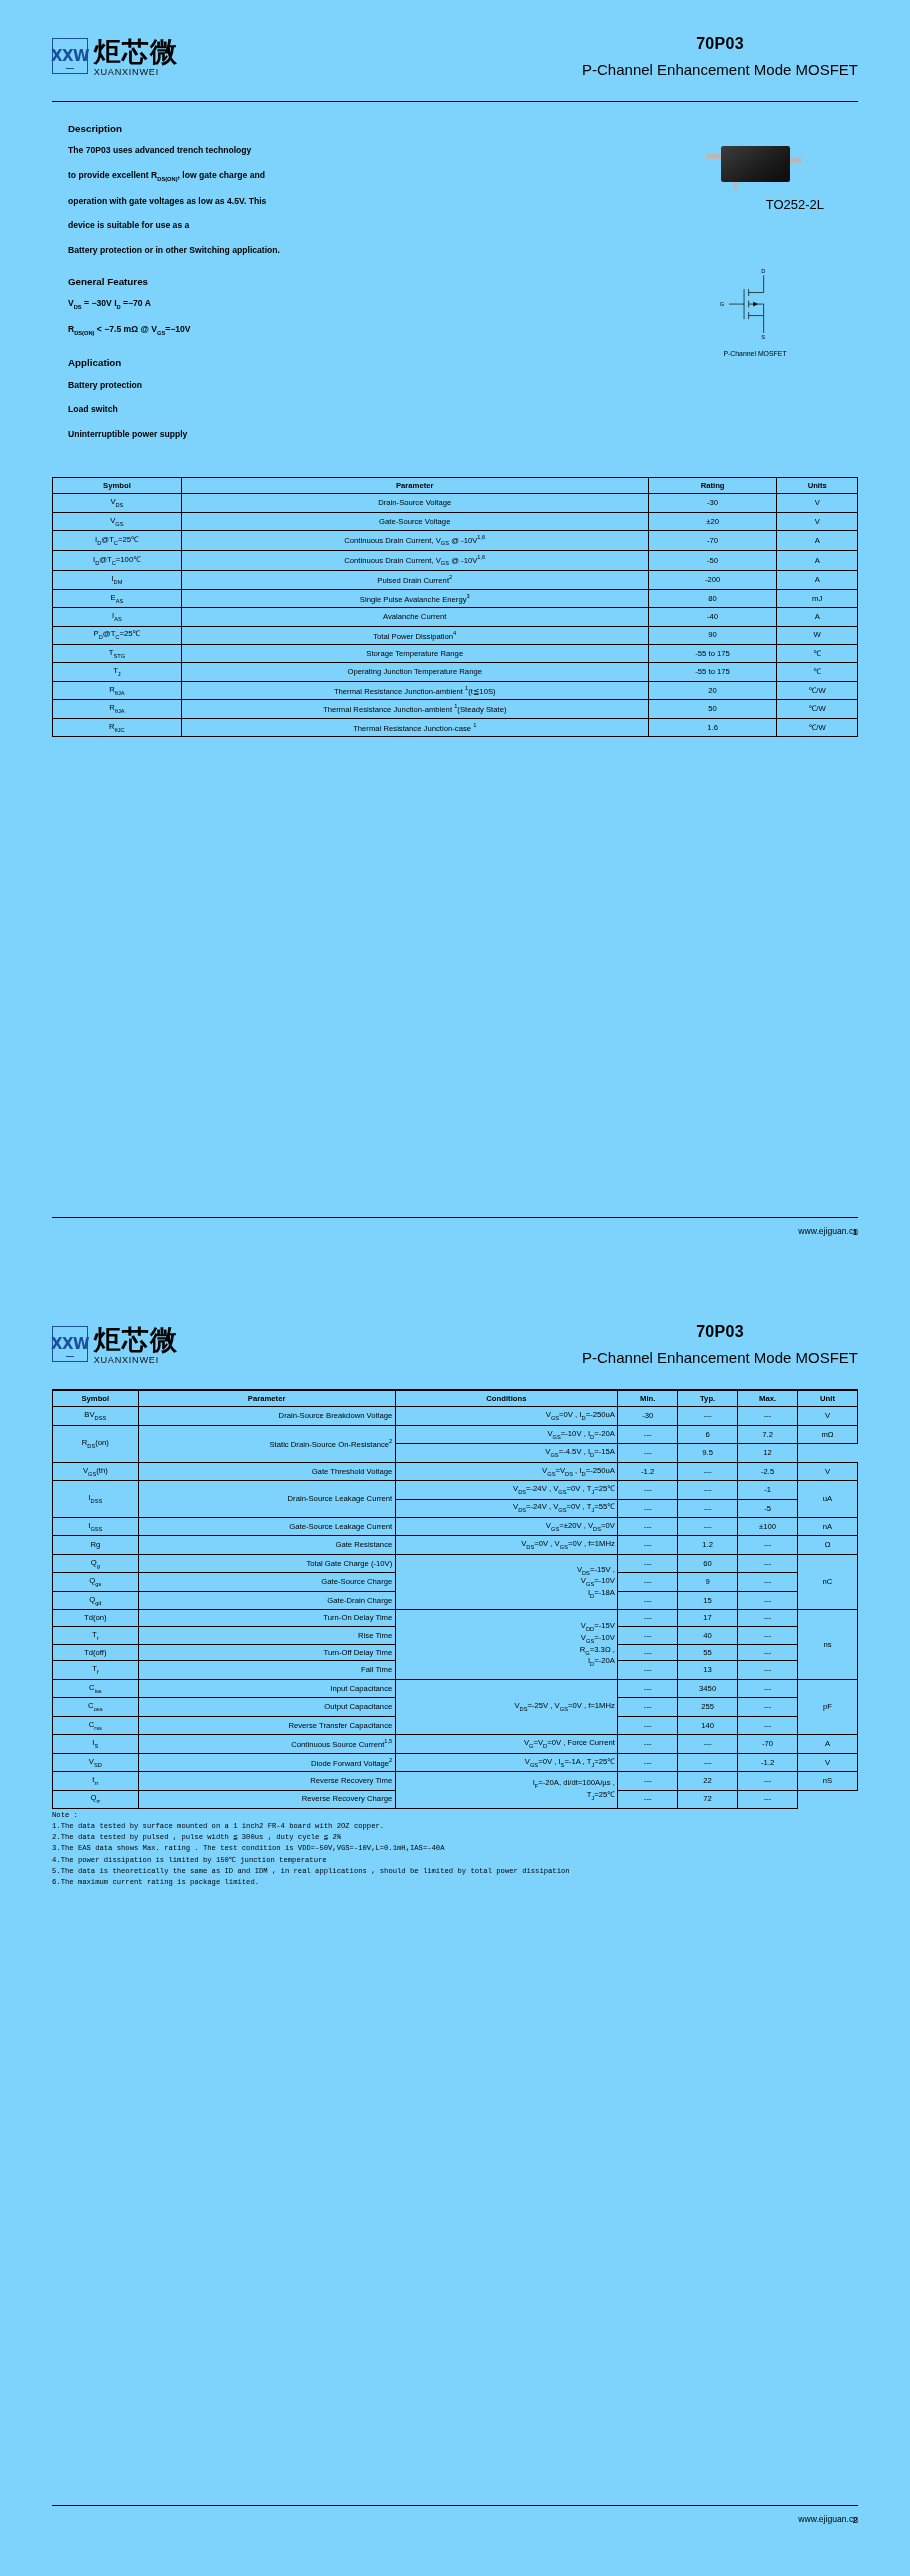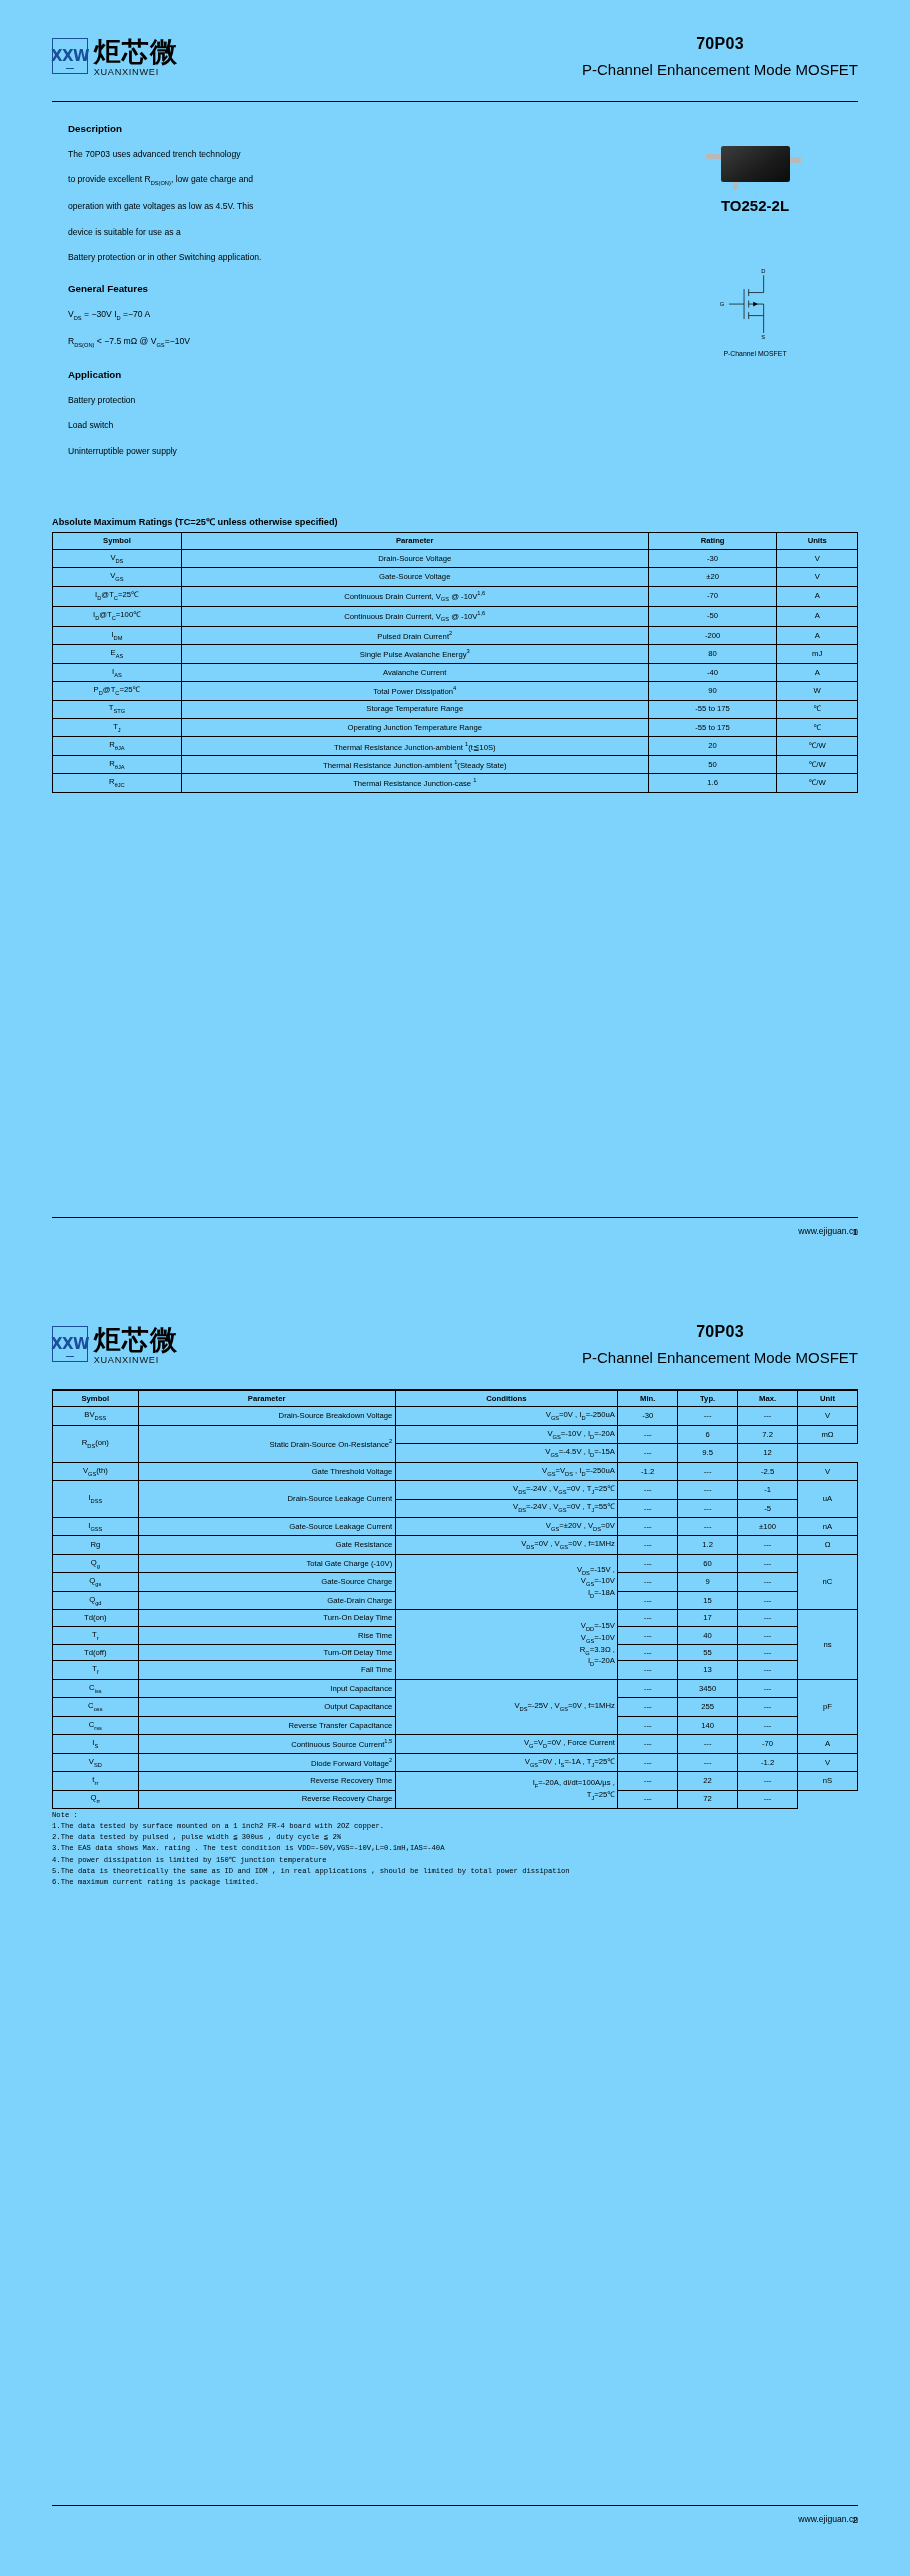--- a/index.html
+++ b/index.html
@@ -72,22 +72,23 @@
 
   
   .content { margin: 0 52px; position: relative; }
   h2.sec {
     font-size: 9.8px;
     font-weight: bold;
     margin: 20.7px 0 12.6px 16px;
   }
   p.body {
     font-size: 8.6px;
-    margin: 16px 0 15px 16px;
+    margin: 4px 0 15px 16px;
     line-height: 1.1;
+    font-weight: bold;
   }
   sub { font-size: 5.7px; }
   sup { font-size: 5.7px; }
 
   
   .pkg {
     position: absolute;
     right: 34px;
     top: 23px;
     width: 138px;
@@ -106,21 +107,21 @@
     background:#b9b9b9;
   }
   .pkg-body:after{
     content:"";
     position:absolute; left:12.6px; bottom:-8px; width:5.2px; height:8px;
     background:#b9b9b9;
   }
   .pkg-tab {
     position:absolute; right:-11.5px; top:11.5px; width:11.5px; height:5.7px; background:#b9b9b9;
   }
-  .pkg-label { font-size: 15px; font-weight: bold; margin-top: 15px; }
+  .pkg-label { font-size: 13px; font-weight: normal; margin-top: 15px; text-align: right; }
 
   
   .schem {
     position: absolute;
     right: 34px;
     top: 143px;
     width: 138px;
     text-align: center;
   }
   .schem-cap { font-size: 6.9px; margin-top: 6.9px; }
@@ -228,21 +229,20 @@
     <p class="body">V<sub>DS</sub> = −30V  I<sub>D</sub> =−70 A</p>
     <p class="body">R<sub>DS(ON)</sub> &lt; −7.5 mΩ @ V<sub>GS</sub>=−10V</p>
 
     <h2 class="sec">Application</h2>
     <p class="body">Battery protection</p>
     <p class="body">Load switch</p>
     <p class="body">Uninterruptible power supply</p>
 
     <div class="spacer"></div>
 
-    <div class="tbl-title">Absolute Maximum Ratings (TC=25℃ unless otherwise specified)</div>
     <table class="dt">
       <thead>
         <tr>
           <th style="width:16%">Symbol</th>
           <th style="width:58%">Parameter</th>
           <th style="width:16%">Rating</th>
           <th style="width:10%">Units</th>
         </tr>
       </thead>
       <tbody>

